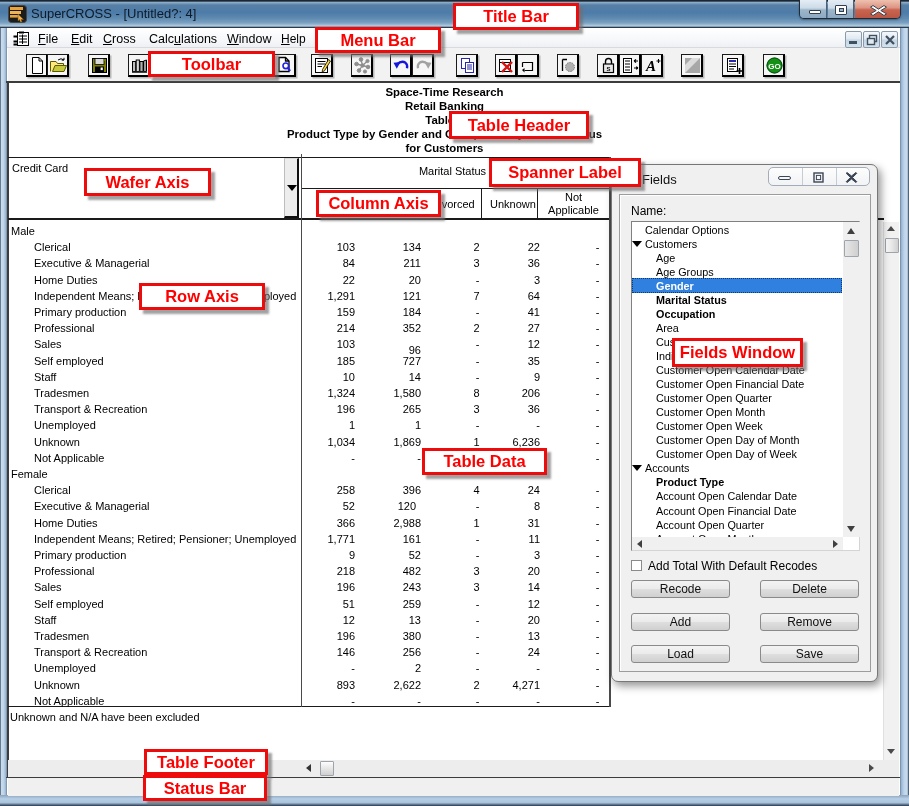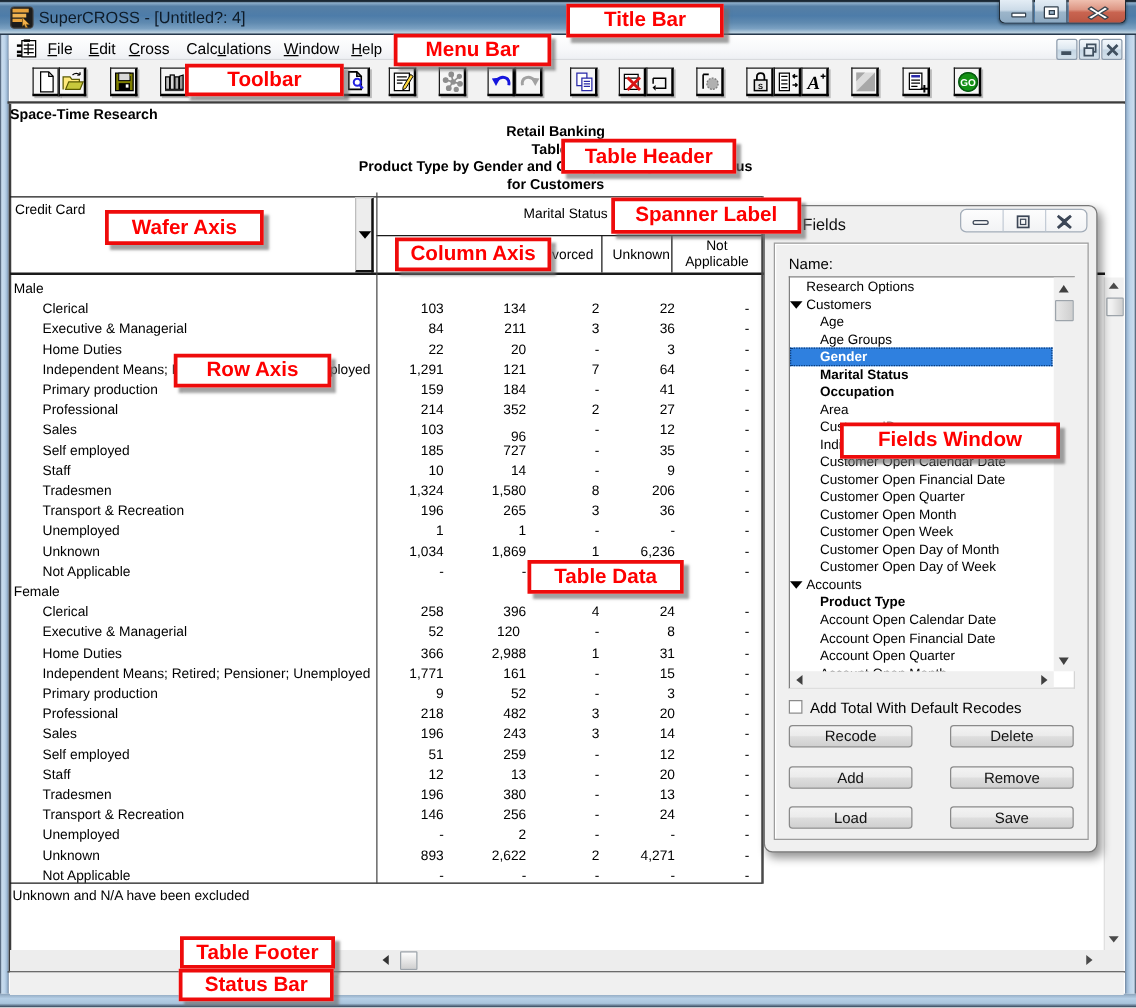--- a/index.html
+++ b/index.html
@@ -234,21 +234,21 @@
   </div>
 <div class="tbtn" style="left:763px;top:54px">
     <svg width="19" height="19" viewBox="0 0 19 19">
       <circle cx="9.5" cy="9.5" r="7.5" fill="#149114" stroke="#063"></circle>
       <circle cx="9.5" cy="9.5" r="7.5" fill="none" stroke="#0a5a0a" stroke-width="1"></circle>
       <text x="9.5" y="12.5" font-size="8" font-weight="bold" text-anchor="middle" fill="#fff">GO</text>
     </svg>
   </div>
 <div class="a" style="left:8px;top:83px;width:891px;height:694px;background:#fff"></div>
 <div class="ln" style="left:6.5px;top:83px;width:2px;height:694px;background:#3c3c3c"></div>
-<div class="a b11" style="left:8px;top:84.5px;width:873px;font-size:11.4px">Space-Time Research</div>
+<div class="a b11" style="left:8px;top:84.5px;width:873px;text-align:center;font-size:11.4px">Space-Time Research</div>
 <div class="a b11" style="left:8px;top:98.5px;width:873px;text-align:center;font-size:11.4px">Retail Banking</div>
 <div class="a b11" style="left:8px;top:112.5px;width:873px;text-align:center;font-size:11.4px">Table 2</div>
 <div class="a b11" style="left:8px;top:126.5px;width:873px;text-align:center;font-size:11.4px">Product Type by Gender and Occupation by Marital Status</div>
 <div class="a b11" style="left:8px;top:140.5px;width:873px;text-align:center;font-size:11.4px">for Customers</div>
 <div class="ln" style="left:8px;top:157px;width:602px;height:1px"></div>
 <div class="ln" style="left:301px;top:188px;width:309px;height:1px"></div>
 <div class="ln" style="left:8px;top:218px;width:876px;height:1.5px"></div>
 <div class="ln" style="left:8px;top:706px;width:602px;height:1px"></div>
 <div class="ln" style="left:301px;top:154px;width:1px;height:553px;background:#4a4a4a"></div>
 <div class="ln" style="left:609px;top:157px;width:2px;height:550px;background:#4a4a4a"></div>
@@ -363,21 +363,21 @@
 <div class="a t11" style="left:34px;top:516.5px">Home Duties</div>
 <div class="num" style="left:275.0px;top:516.5px">366</div>
 <div class="num" style="left:341.0px;top:516.5px">2,988</div>
 <div class="num" style="left:399.5px;top:516.5px">1</div>
 <div class="num" style="left:460.0px;top:516.5px">31</div>
 <div class="num" style="left:519.5px;top:516.5px">-</div>
 <div class="a t11" style="left:34px;top:532.7px">Independent Means; Retired; Pensioner; Unemployed</div>
 <div class="num" style="left:275.0px;top:532.7px">1,771</div>
 <div class="num" style="left:341.0px;top:532.7px">161</div>
 <div class="num" style="left:399.5px;top:532.7px">-</div>
-<div class="num" style="left:460.0px;top:532.7px">15</div>
+<div class="num" style="left:460.0px;top:532.7px">11</div>
 <div class="num" style="left:519.5px;top:532.7px">-</div>
 <div class="a t11" style="left:34px;top:548.9px">Primary production</div>
 <div class="num" style="left:275.0px;top:548.9px">9</div>
 <div class="num" style="left:341.0px;top:548.9px">52</div>
 <div class="num" style="left:399.5px;top:548.9px">-</div>
 <div class="num" style="left:460.0px;top:548.9px">3</div>
 <div class="num" style="left:519.5px;top:548.9px">-</div>
 <div class="a t11" style="left:34px;top:565.1px">Professional</div>
 <div class="num" style="left:275.0px;top:565.1px">218</div>
 <div class="num" style="left:341.0px;top:565.1px">482</div>
@@ -453,21 +453,21 @@
 <svg class="a" style="left:813px;top:172px;z-index:22" width="11" height="11" viewBox="0 0 11 11">
     <rect x="1" y="1" width="9" height="9" fill="none" stroke="#3c4656" stroke-width="1.4"></rect>
     <rect x="3.4" y="3.4" width="4.2" height="4.2" fill="none" stroke="#3c4656" stroke-width="1"></rect>
   </svg>
 <svg class="a" style="left:845px;top:171px;z-index:22" width="13" height="13" viewBox="0 0 13 13">
     <path d="M2 1.5 L6.5 5 L11 1.5 L11.8 2.3 L7.5 6.5 L11.8 10.7 L11 11.5 L6.5 8 L2 11.5 L1.2 10.7 L5.5 6.5 L1.2 2.3 Z" fill="#3c4656" stroke="#3c4656" stroke-width="1"></path>
   </svg>
 <div class="a" style="left:619px;top:194px;width:252px;height:478px;border:1px solid #9c9c9c;box-shadow:1px 1px 0 #fff inset;z-index:21"></div>
 <div class="a" style="left:631px;top:204px;font-size:12px;color:#000;z-index:22">Name:</div>
 <div class="a" style="left:631px;top:221px;width:229px;height:330px;background:#fff;border:1px solid #808080;border-right-color:#d4d4d4;border-bottom-color:#d4d4d4;z-index:22;overflow:hidden"></div>
-<div class="a" style="left:645px;top:222.5px;font-size:10.8px;line-height:14px;color:#000;white-space:nowrap;z-index:23">Research Options</div>
+<div class="a" style="left:645px;top:222.5px;font-size:10.8px;line-height:14px;color:#000;white-space:nowrap;z-index:23">Calendar Options</div>
 <div class="arr" style="left:632px;top:240.6px;border-left:5px solid transparent;border-right:5px solid transparent;border-top:6px solid #000;z-index:23"></div>
 <div class="a" style="left:645px;top:236.6px;font-size:10.8px;line-height:14px;color:#000;white-space:nowrap;z-index:23">Customers</div>
 <div class="a" style="left:656px;top:250.6px;font-size:10.8px;line-height:14px;color:#000;white-space:nowrap;z-index:23">Age</div>
 <div class="a" style="left:656px;top:264.6px;font-size:10.8px;line-height:14px;color:#000;white-space:nowrap;z-index:23">Age Groups</div>
 <div class="a" style="left:632px;top:278.2px;width:210px;height:14.5px;background:#2f80df;border:1px dotted #0a3a78;z-index:22"></div>
 <div class="a" style="left:656px;top:278.7px;font-size:10.8px;line-height:14px;color:#fff;white-space:nowrap;z-index:23;font-weight:700">Gender</div>
 <div class="a" style="left:656px;top:292.8px;font-size:10.8px;line-height:14px;color:#000;white-space:nowrap;z-index:23;font-weight:700">Marital Status</div>
 <div class="a" style="left:656px;top:306.8px;font-size:10.8px;line-height:14px;color:#000;white-space:nowrap;z-index:23;font-weight:700">Occupation</div>
 <div class="a" style="left:656px;top:320.9px;font-size:10.8px;line-height:14px;color:#000;white-space:nowrap;z-index:23">Area</div>
 <div class="a" style="left:656px;top:334.9px;font-size:10.8px;line-height:14px;color:#000;white-space:nowrap;z-index:23">Customer ID</div>
@@ -502,15 +502,15 @@
 <div class="fw-btn" style="left:631px;top:645px;z-index:22">Load</div>
 <div class="fw-btn" style="left:760px;top:645px;z-index:22">Save</div>
 <div class="rl" style="left:453px;top:3px;width:126px;height:27px">Title Bar</div>
 <div class="rl" style="left:315px;top:27px;width:126px;height:26px">Menu Bar</div>
 <div class="rl" style="left:148px;top:51px;width:127px;height:26px">Toolbar</div>
 <div class="rl" style="left:449px;top:111px;width:140px;height:28px">Table Header</div>
 <div class="rl" style="left:489px;top:158px;width:152px;height:29px">Spanner Label</div>
 <div class="rl" style="left:316px;top:190px;width:125px;height:27px">Column Axis</div>
 <div class="rl" style="left:84px;top:168px;width:127px;height:28px">Wafer Axis</div>
 <div class="rl" style="left:139px;top:283px;width:126px;height:27px">Row Axis</div>
-<div class="rl" style="left:672px;top:338px;width:176px;height:29px">Fields Window</div>
+<div class="rl" style="left:672px;top:338px;width:131px;height:29px">Fields Window</div>
 <div class="rl" style="left:422px;top:448px;width:125px;height:27px">Table Data</div>
 <div class="rl" style="left:144px;top:749px;width:124px;height:26px">Table Footer</div>
 <div class="rl" style="left:143px;top:775px;width:124px;height:26px">Status Bar</div>
 </body></html>

